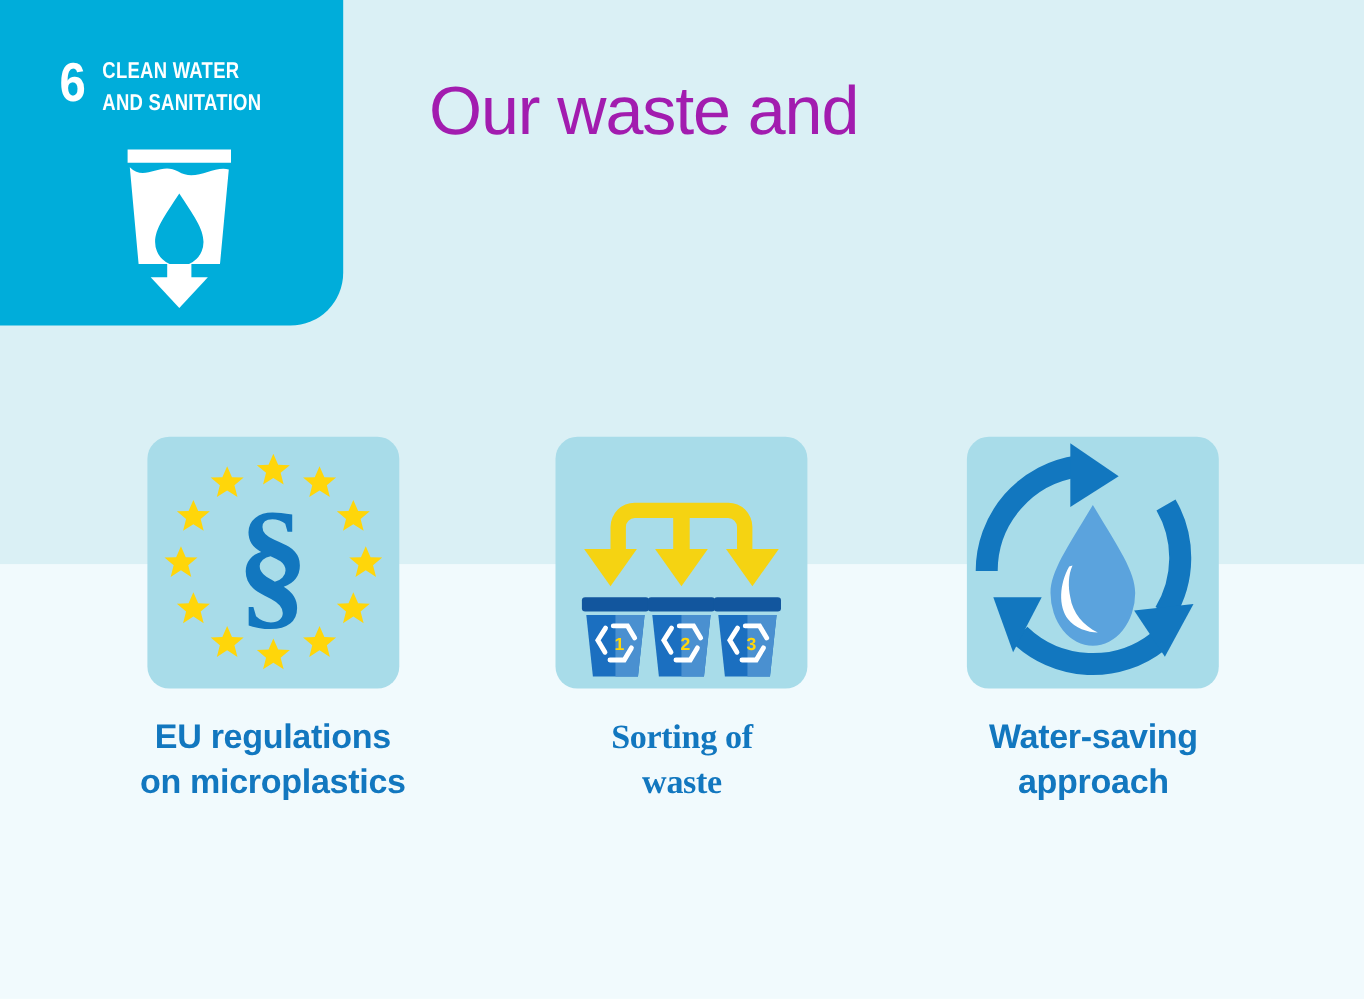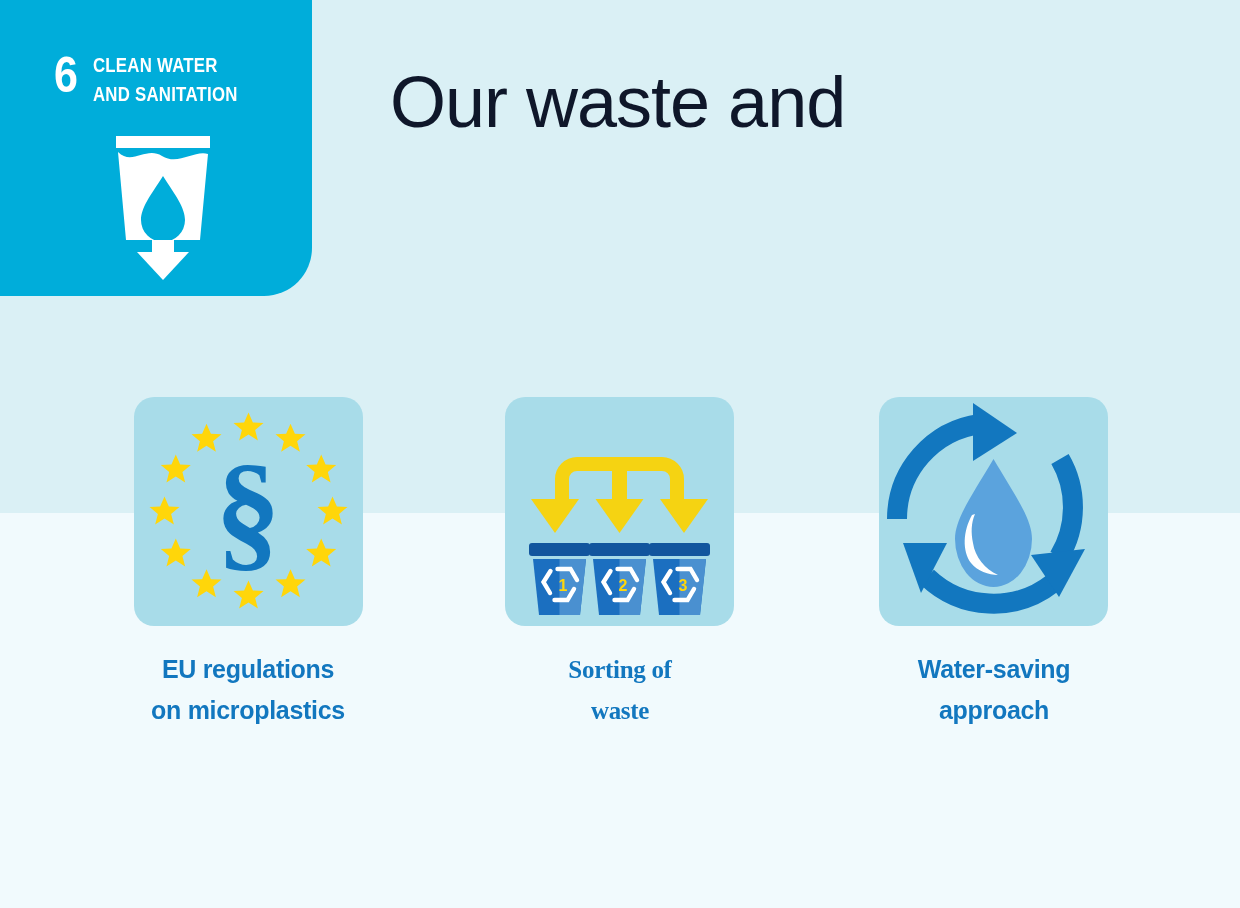--- a/index.html
+++ b/index.html
@@ -83,22 +83,22 @@
     width: 110px;
     height: 148px;
   }
 
   
   .headline {
     position: absolute;
     left: 390px;
     top: 56px;
     width: 700px;
-    color: #0f172a;
-    font-size: 72px;
+    color: #a21caf;
+    font-size: 62px;
     line-height: 92px;
     font-weight: 300;
     letter-spacing: -1px;
   }
   .headline .bold {
     font-weight: bold;
   }
 
   
   .cards {
@@ -127,21 +127,21 @@
     overflow: hidden;
   }
   .card-tile svg {
     display: block;
     width: 229px;
     height: 229px;
   }
   .card-caption {
     margin-top: 23px;
     color: #1277bf;
-    font-size: 25px;
+    font-size: 31px;
     font-weight: bold;
     line-height: 41px;
     letter-spacing: -0.3px;
     white-space: pre-line;
   }
   .card-1 .card-caption { width: 300px; margin-left: -36px; }
   .card-2 .card-caption { width: 260px; margin-left: -15px; font-family: Liberation Serif, serif; }
   .card-3 .card-caption { width: 270px; margin-left: -20px; }
 </style>
 </head>

